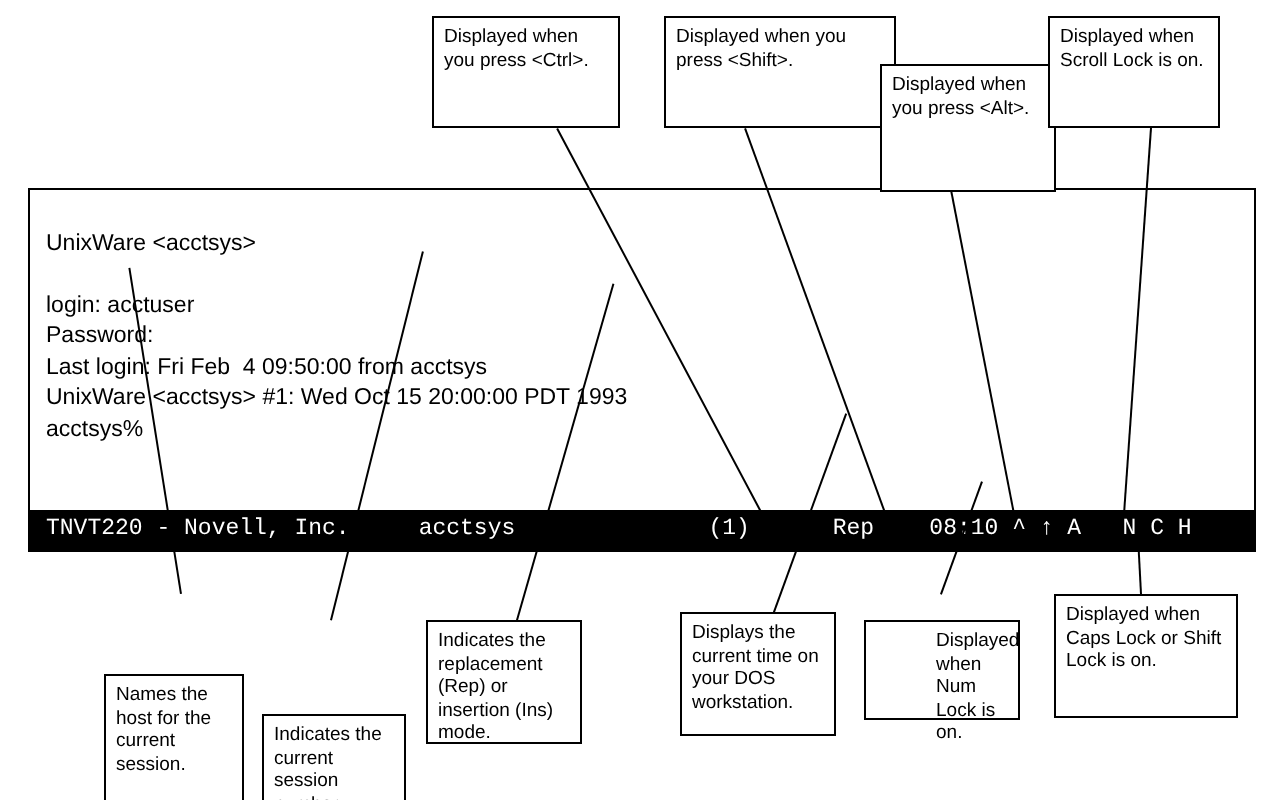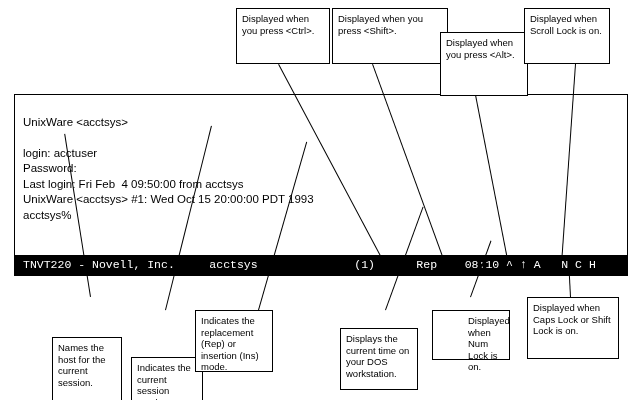--- a/index.html
+++ b/index.html
@@ -81,34 +81,34 @@
 <div class="leader" style="left:470px; top:64px; width:196px; transform: rotate(79deg);"></div>
 <div class="leader" style="left:576px; top:64px; width:194px; transform: rotate(94deg);"></div>
 
 <div class="leader" style="left:90px; top:297px; width:165px; transform: rotate(-99deg);"></div>
 <div class="leader" style="left:165px; top:310px; width:190px; transform: rotate(-76deg);"></div>
 <div class="leader" style="left:258px; top:310px; width:175px; transform: rotate(-74deg);"></div>
 <div class="leader" style="left:385px; top:310px; width:110px; transform: rotate(-70deg);"></div>
 <div class="leader" style="left:470px; top:297px; width:60px; transform: rotate(-70deg);"></div>
 <div class="leader" style="left:570px; top:297px; width:40px; transform: rotate(-93deg);"></div>
 
-<div class="callout" style="left:236px; top:8px; width:94px; height:56px;">Displayed when you press &lt;Ctrl&gt;.</div>
+<div class="callout" style="left:216px; top:8px; width:94px; height:56px;">Displayed when you press &lt;Ctrl&gt;.</div>
 <div class="callout" style="left:332px; top:8px; width:116px; height:56px;">Displayed when you press &lt;Shift&gt;.</div>
 <div class="callout" style="left:440px; top:8px; width:88px; height:64px;margin-top:24px;">Displayed when you press &lt;Alt&gt;.</div>
 <div class="callout" style="left:524px; top:8px; width:86px; height:56px;">Displayed when Scroll Lock is on.</div>
 
 <div id="terminal">
   <pre id="term-text">UnixWare &lt;acctsys&gt;
 
 login: acctuser
 Password:
 Last login: Fri Feb  4 09:50:00 from acctsys
 UnixWare &lt;acctsys&gt; #1: Wed Oct 15 20:00:00 PDT 1993
 acctsys%</pre>
   <div id="status-bar">TNVT220 - Novell, Inc.     acctsys              (1)      Rep    08:10 ^ ↑ A   N C H</div>
 </div>
 
 <div class="callout" style="left:52px; top:297px; width:70px; height:74px;margin-top:40px;">Names the host for the current session.</div>
 <div class="callout" style="left:131px; top:310px; width:72px; height:62px;margin-top:47px;">Indicates the current session number.</div>
-<div class="callout" style="left:195px; top:310px; width:78px; height:62px;">Indicates the replacement (Rep) or insertion (Ins) mode.</div>
-<div class="callout" style="left:340px; top:328px; width:78px; height:62px;">Displays the current time on your DOS workstation.</div>
+<div class="callout" style="left:213px; top:310px; width:78px; height:62px;">Indicates the replacement (Rep) or insertion (Ins) mode.</div>
+<div class="callout" style="left:340px; top:306px; width:78px; height:62px;">Displays the current time on your DOS workstation.</div>
 <div class="callout" style="left:432px; top:310px; width:78px; height:50px;padding-left:35px;">Displayed when Num Lock is on.</div>
 <div class="callout" style="left:527px; top:297px; width:92px; height:62px;">Displayed when Caps Lock or Shift Lock is on.</div>
 
 </body></html>

